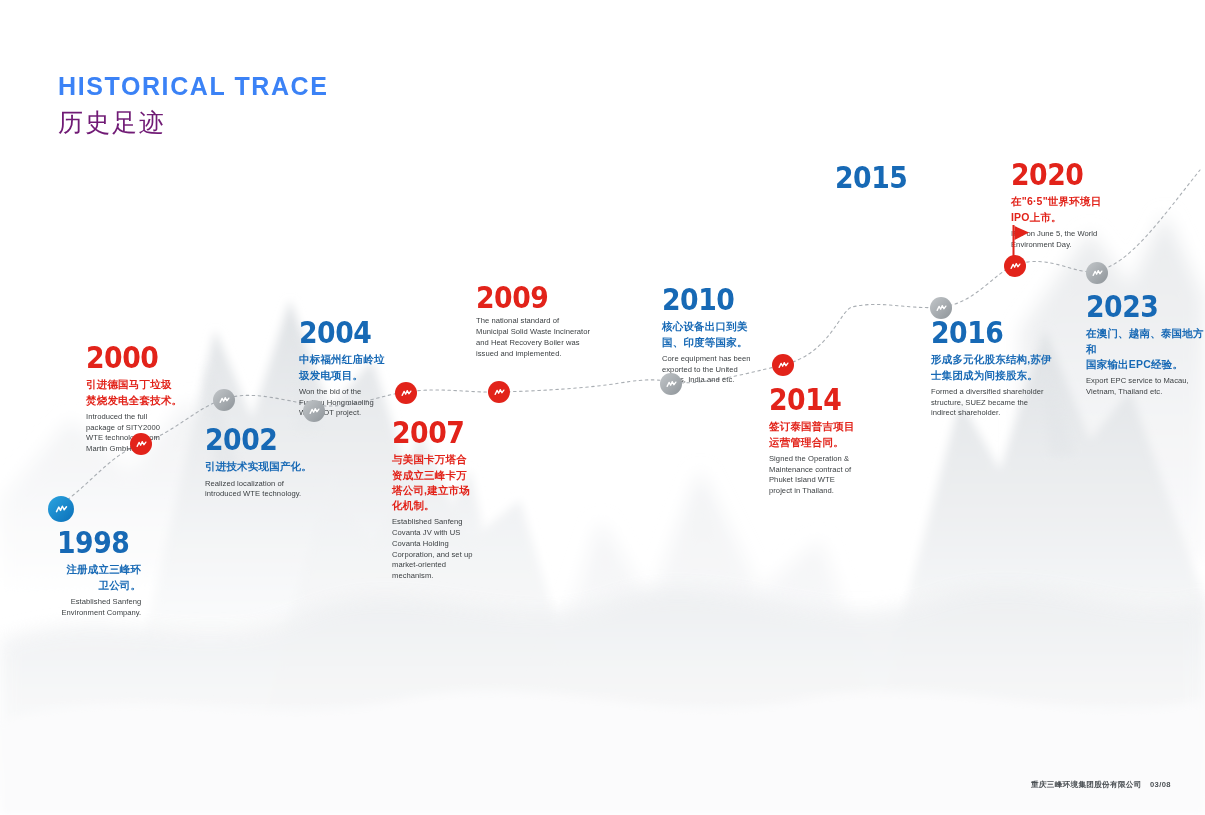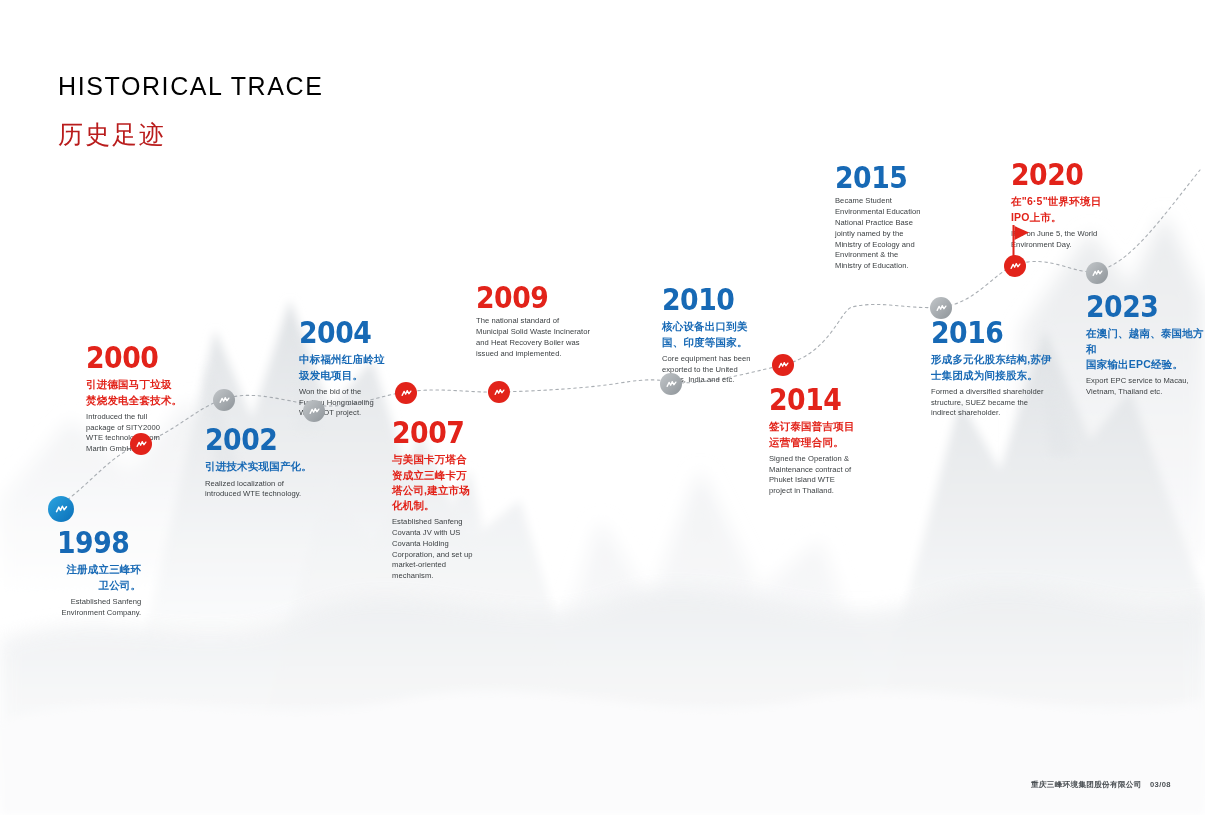--- a/index.html
+++ b/index.html
@@ -29,32 +29,32 @@
 
   
   #header {
     position: absolute;
     left: 58px;
     top: 72px;
   }
   #header .title-en {
     font-size: 25px;
     letter-spacing: 1.6px;
-    color: #000000;
-    font-weight: 400;
+    color: #3b82f6;
+    font-weight: 700;
     line-height: 1.15;
     white-space: nowrap;
   }
   #header .title-cn {
     font-size: 25px;
     letter-spacing: 2px;
-    color: #b91c1c;
+    color: #701a75;
     font-weight: 400;
     line-height: 1.35;
-    margin-top: 17px;
+    margin-top: 5px;
     white-space: nowrap;
   }
 
   
   .milestone {
     position: absolute;
   }
   .milestone .year {
     font-family: "DejaVu Sans", sans-serif;
     font-weight: bold;
@@ -233,21 +233,20 @@
         <div class="cn">核心设备出口到美<br>国、印度等国家。</div>
         <div class="en">Core equipment has been<br>exported to the United<br>States, India and etc.</div>
       </div>
       <div class="milestone red" style="left: 769px; top: 385px;">
         <div class="year">2014</div>
         <div class="cn">签订泰国普吉项目<br>运营管理合同。</div>
         <div class="en">Signed the Operation &amp;<br>Maintenance contract of<br>Phuket Island WTE<br>project in Thailand.</div>
       </div>
       <div class="milestone blue" style="left: 835px; top: 163px;">
         <div class="year">2015</div>
-        <div class="en">Became Student<br>Environmental Education<br>National Practice Base<br>jointly named by the<br>Ministry of Ecology and<br>Environment &amp; the<br>Ministry of Education.</div>
       </div>
       <div class="milestone blue" style="left: 931px; top: 318px;">
         <div class="year">2016</div>
         <div class="cn">形成多元化股东结构,苏伊<br>士集团成为间接股东。</div>
         <div class="en">Formed a diversified shareholder<br>structure, SUEZ became the<br>indirect shareholder.</div>
       </div>
       <div class="milestone red" style="left: 1003px; top: 160px; margin-left: 8px;">
         <div class="year">2020</div>
         <div class="cn">在"6·5"世界环境日<br>IPO上市。</div>
         <div class="en">IPO on June 5, the World<br>Environment Day.</div>

